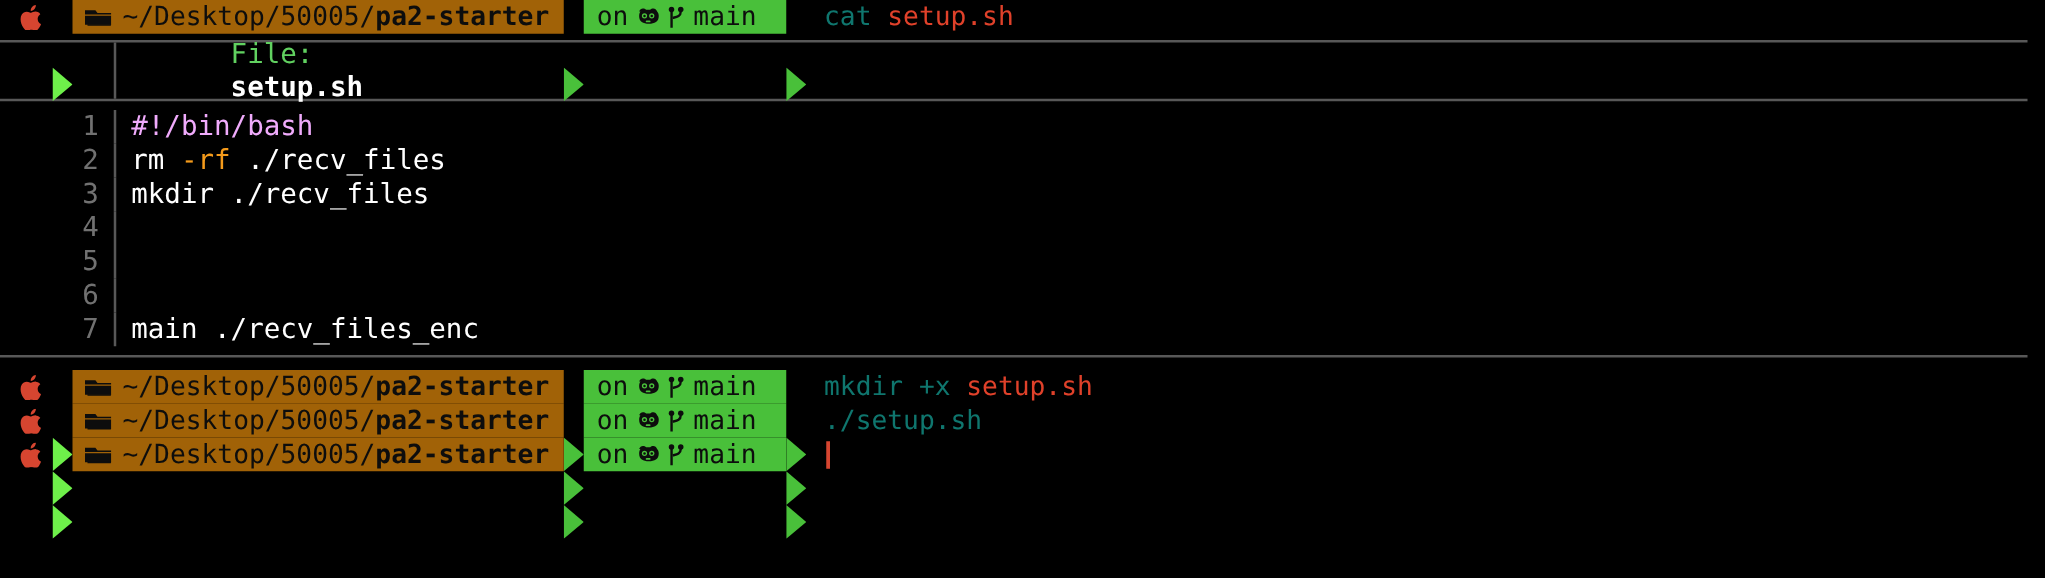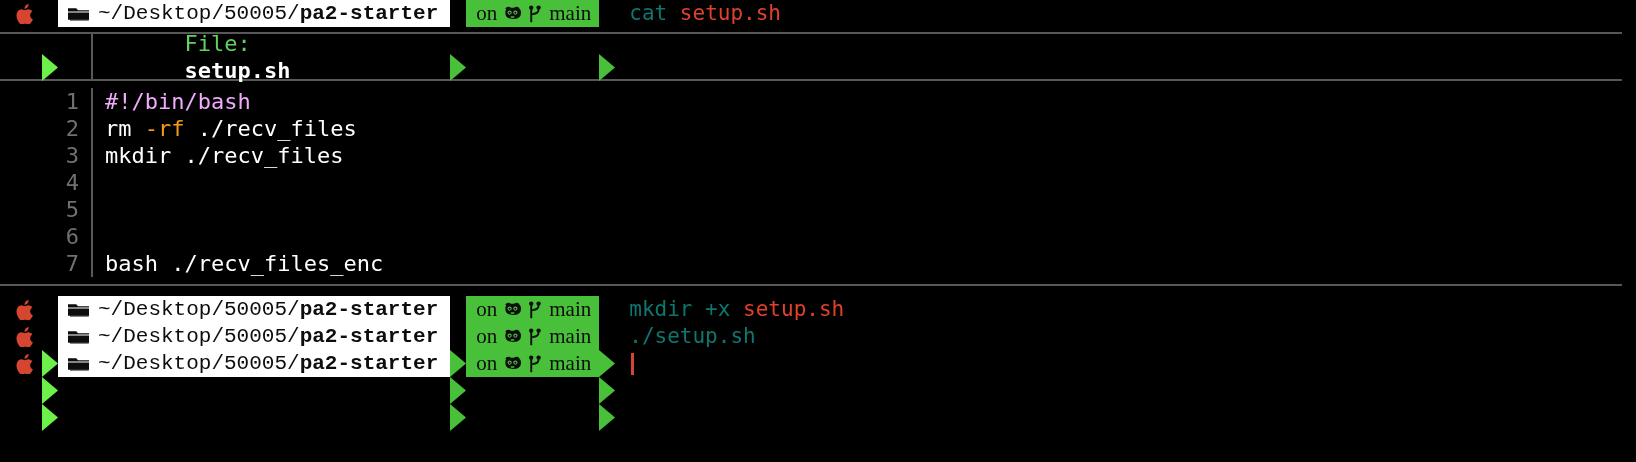--- a/index.html
+++ b/index.html
@@ -33,31 +33,29 @@
     font-size: 21px;
     line-height: 27px;
   }
   .seg-apple {
     background: #000000;
     color: #d64530;
     padding: 0 9px 0 16px;
     font-size: 21px;
   }
   .seg-path {
-    background: #ffffff;
+    background: #a16207;
     color: #0d0d0d;
     padding: 0 12px 0 10px;
-    font-family: Liberation Mono, monospace;
   }
   .seg-path .dir-bold { font-weight: bold; }
   .seg-git {
     background: #49c03a;
     color: #0d0d0d;
-    padding: 0 8px 0 10px;
-    font-family: Liberation Serif, serif;
+    padding: 0 24px 0 10px;
   }
   .seg-cmd {
     background: #000000;
     padding: 0 0 0 14px;
     color: #44c143;
   }
   
   .arrow {
     width: 16px;
     height: 27px;
@@ -246,21 +244,21 @@
     </div>
 
     <div class="bat-line">
       <div class="gutter">6</div>
       <div class="gutter-sep"><i></i></div>
     </div>
 
     <div class="bat-line">
       <div class="gutter">7</div>
       <div class="gutter-sep"><i></i></div>
-      <div class="bat-code"><span class="tok-plain">bash ./recv_files_enc</span><span class="tok-flag"></span><span class="tok-plain"></span></div>
+      <div class="bat-code"><span class="tok-plain">main ./recv_files_enc</span><span class="tok-flag"></span><span class="tok-plain"></span></div>
     </div>
 
   </div>
 
   <div class="bat-rule"></div>
 </div>
 
 <div class="bottom-prompts">
 
   <div class="prompt-row">

